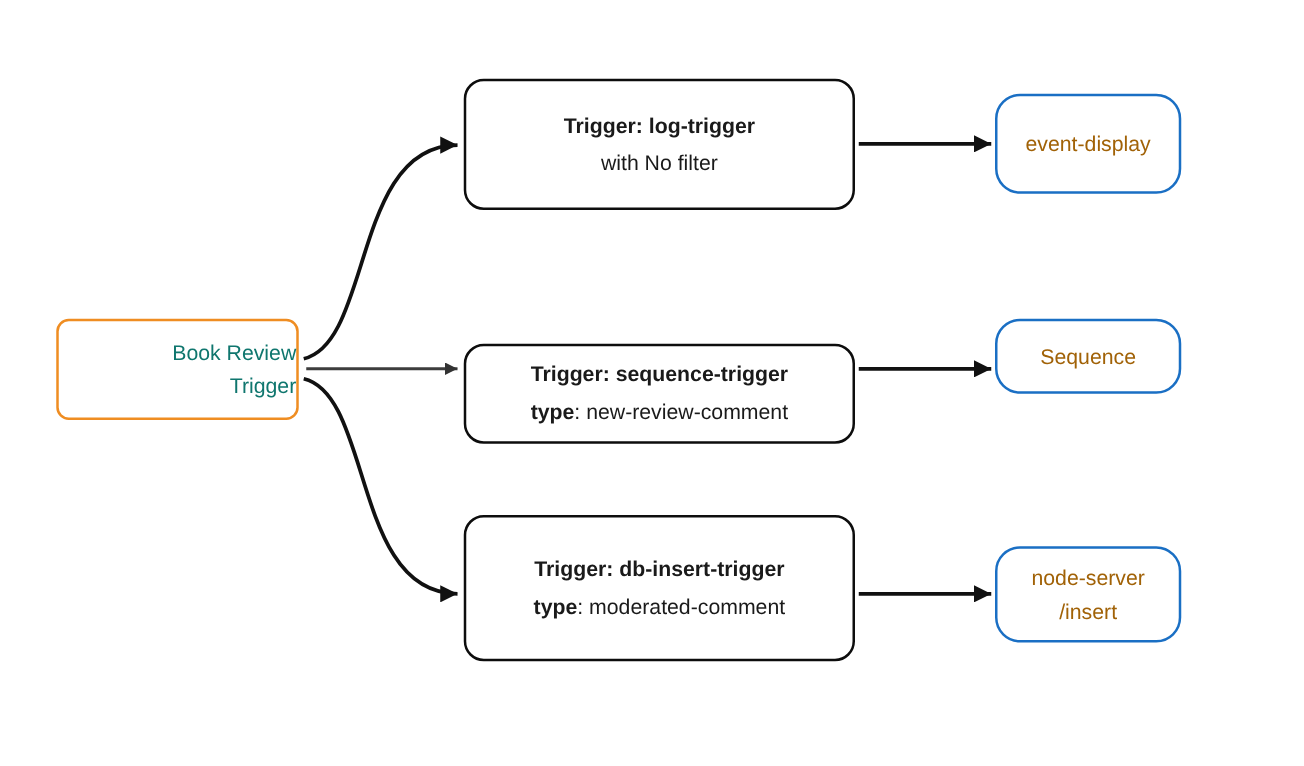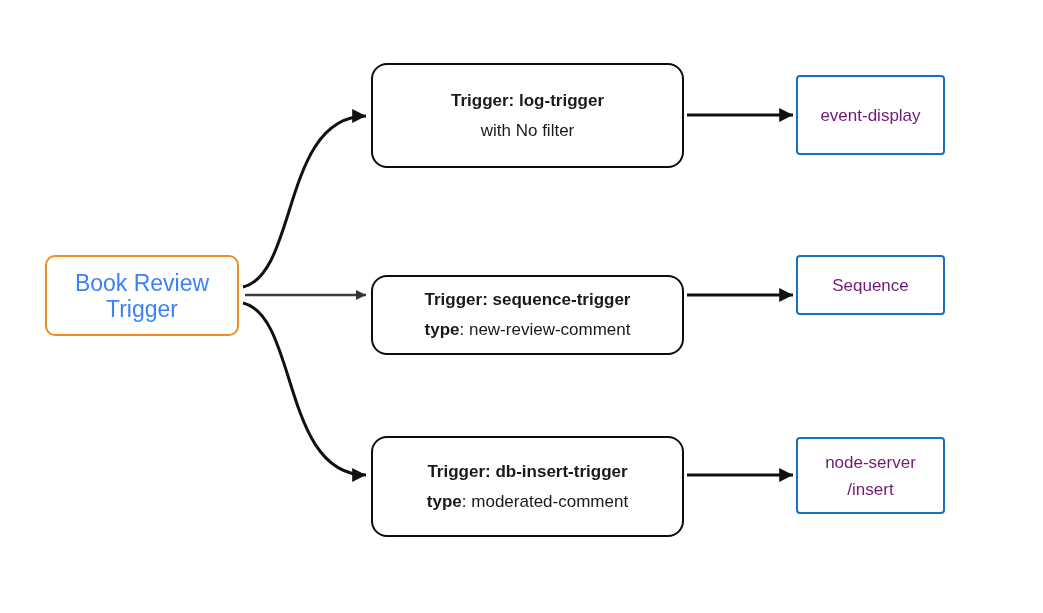--- a/index.html
+++ b/index.html
@@ -34,42 +34,43 @@
     align-items: center;
     text-align: center;
   }
   .broker {
     left: 45px;
     top: 255px;
     width: 194px;
     height: 81px;
     border: 2.5px solid #ef8d22;
     border-radius: 10px;
-    color: #3b82f6;
-    font-size: 23px;
+    color: #0f766e;
+    font-size: 17px;
     line-height: 26px;
+    align-items: flex-end;
   }
   .trigger {
     left: 371px;
     width: 313px;
     border: 2.5px solid #0d0d0d;
     border-radius: 16px;
     color: #1a1a1a;
     font-size: 17px;
     line-height: 30px;
   }
   .trigger-1 { top: 63px;  height: 105px; }
   .trigger-2 { top: 243px; height: 80px; margin-top: 32px; }
-  .trigger-3 { top: 412px; height: 101px; margin-top: 24px; }
+  .trigger-3 { top: 412px; height: 117px; }
   .sink {
     left: 796px;
     width: 149px;
     border: 2px solid #1a6fc4;
-    border-radius: 4px;
-    color: #701a75;
+    border-radius: 20px;
+    color: #a16207;
     font-size: 17px;
     line-height: 27px;
   }
   .sink-1 { top: 75px;  height: 80px; }
   .sink-2 { top: 255px; height: 60px; }
   .sink-3 { top: 437px; height: 77px; align-items: center; }
   .b { font-weight: bold; }
   .line { white-space: nowrap; }
 </style>
 </head>

